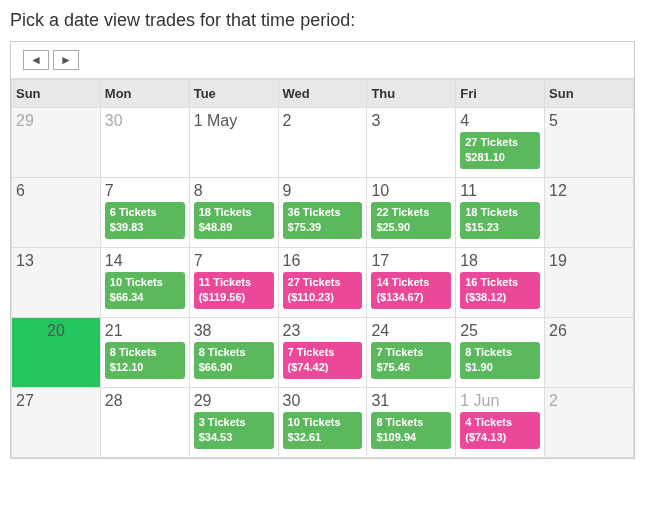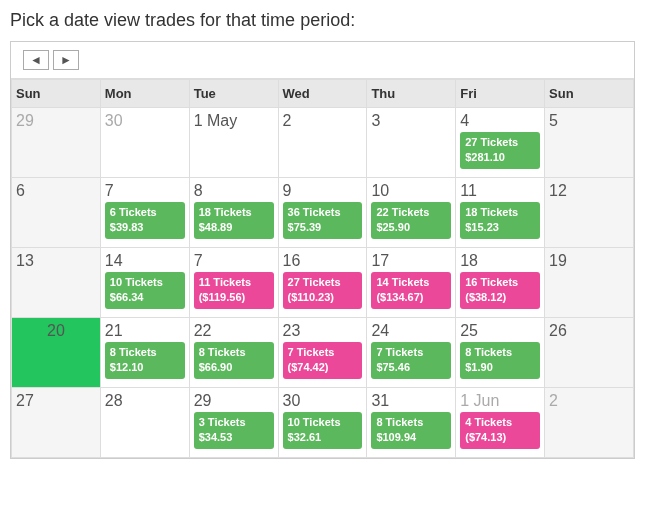--- a/index.html
+++ b/index.html
@@ -190,21 +190,21 @@
         </tr>
         <tr>
           <td style="background: #22c55e; text-align: center;">
             <span class="day-num">20</span>
           </td>
           <td>
             <span class="day-num">21</span>
             <div class="ticket-block ticket-green">8 Tickets<br>$12.10</div>
           </td>
           <td>
-            <span class="day-num">22</span>
+            <span class="day-num">38</span>
             <div class="ticket-block ticket-green">8 Tickets<br>$66.90</div>
           </td>
           <td>
             <span class="day-num">23</span>
             <div class="ticket-block ticket-red">7 Tickets<br>($74.42)</div>
           </td>
           <td>
             <span class="day-num">24</span>
             <div class="ticket-block ticket-green">7 Tickets<br>$75.46</div>
           </td>

